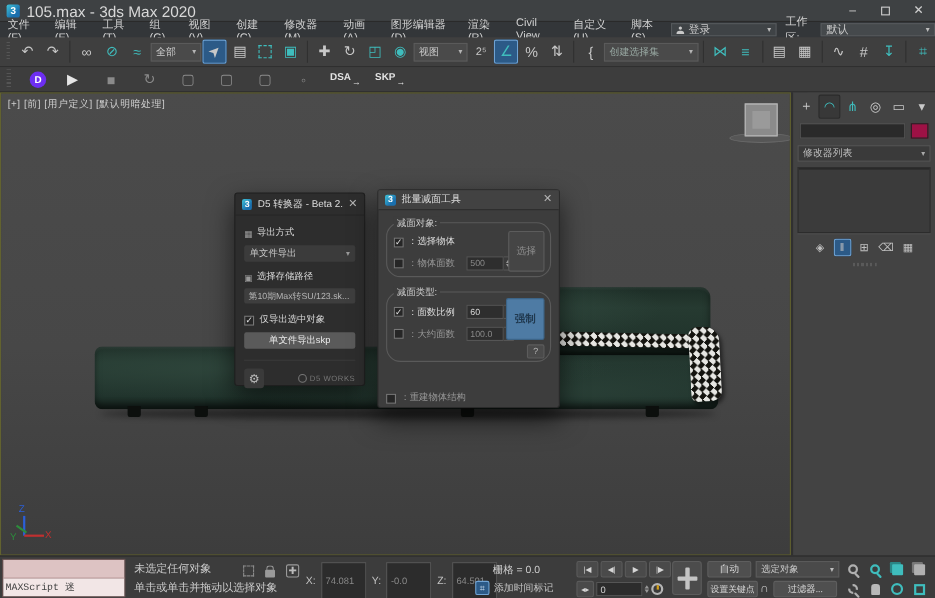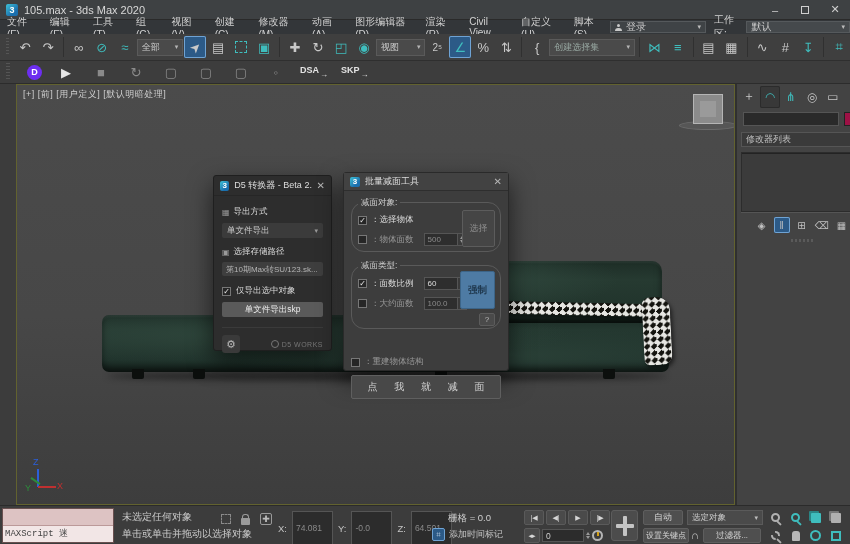--- a/index.html
+++ b/index.html
@@ -6,21 +6,21 @@
   html,body { width:850px; height:544px; background:#2b2b2b; overflow:hidden;
     font-family:"Liberation Sans","DejaVu Sans",sans-serif; }
   .app { position:relative; width:850px; height:544px; background:#3c3c3c; }
 
   
   .titlebar { position:absolute; left:0; top:0; width:850px; height:20px;
     background:#3e4143; display:flex; align-items:center; border-bottom:1px solid #2a2a2a; }
   .maxlogo { width:12px; height:12px; margin:0 6px 0 6px; border-radius:2px;
     background:linear-gradient(135deg,#3fc3d8 0%,#1a6fae 70%); color:#fff; font-size:9px;
     font-weight:bold; display:flex; align-items:center; justify-content:center; }
-  .title-text { color:#d8d8d8; font-size:11px; }
+  .title-text { color:#d8d8d8; font-size:14px; }
   .win-controls { margin-left:auto; display:flex; height:100%; }
   .win-btn { width:30px; height:100%; display:flex; align-items:center; justify-content:center;
     color:#cfcfcf; font-size:11px; }
   .win-box { width:8px; height:8px; border:1px solid #cfcfcf; }
 
   
   .menubar { position:absolute; left:0; top:20px; width:850px; height:14px; background:#333639;
     display:flex; align-items:center; font-size:10px; color:#d2d2d2; }
   .menu-item { padding:0 7px; height:100%; display:flex; align-items:center; }
   .login-chip { margin-left:4px; width:108px; height:12px; background:#3f4346; border:1px solid #55595c;
@@ -52,21 +52,21 @@
   .combo { display:flex; align-items:center; background:#4a4a4a; border:1px solid #5a5a5a;
     color:#cccccc; font-size:9px; padding:0 4px; height:17px; gap:4px; }
   .combo .arrow { margin-left:auto; font-size:7px; color:#b5b5b5; }
   .dashed-box { width:12px; height:12px; border:1.5px dashed #3fbdbd; }
   .tb2-txt { color:#e2e2e2; font-size:9px; font-weight:bold; display:flex; align-items:flex-start; gap:1px; }
   .tb2-txt .sm { font-size:8px; margin-top:5px; }
   .d5logo { width:15px; height:15px; border-radius:50%; display:flex; align-items:center;
     justify-content:center; color:#fff; font-size:9px; font-weight:bold; }
 
   
-  .main { position:absolute; left:16px; top:84px; width:734px; height:421px; background:#303030; }
+  .main { position:absolute; left:0; top:84px; width:734px; height:421px; background:#303030; }
   .viewport { position:absolute; left:0; top:0; width:719px; height:421px;
     background:linear-gradient(#4b4b4b 0%,#474747 55%,#3d3d3d 100%);
     border:1px solid #62622f; overflow:hidden; }
   .vp-label { position:absolute; left:6px; top:3px; color:#cfcfcf; font-size:9px; letter-spacing:0.5px; }
   .viewcube { position:absolute; left:676px; top:9px; width:30px; height:30px;
     background:#9a9a9a; border:1px solid #b5b5b5; box-shadow:inset 0 0 0 6px #8b8b8b; }
   .vc-ring { position:absolute; left:662px; top:36px; width:58px; height:9px; border-radius:50%;
     background:#565656; border:1px solid #6a6a6a; }
 
   
@@ -507,21 +507,20 @@
           </span>
         </div>
         <div class="btn-force">强制</div>
         <div class="btn-help">?</div>
       </div>
 
       <div class="cb-row" style="margin-top:27px;">
         <span class="cb"></span>
         <span class="lbl-off">：重建物体结构</span>
       </div>
-      <div class="rd-action">点 我 就 减 面</div>
     </div>
   </div>
 
   <div class="statusbar">
     <div class="mxs">
       <div class="mxs-top"></div>
       <div class="mxs-bot">MAXScript 迷</div>
     </div>
     <span class="st-line1">未选定任何对象</span>
     <span class="st-line2">单击或单击并拖动以选择对象</span>

